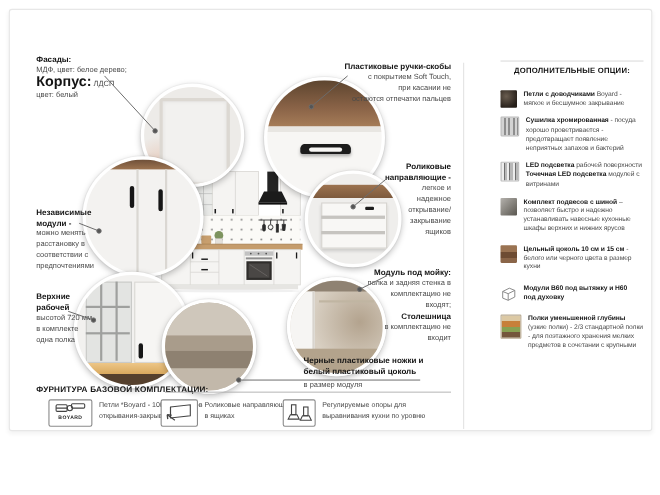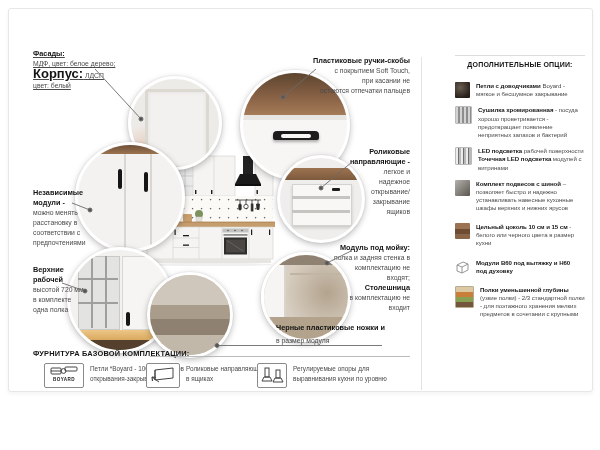--- a/index.html
+++ b/index.html
@@ -189,21 +189,21 @@
     <div class="abs" style="left:0;top:90px;width:100px;height:10px;background:#55402d;"></div>
   </div>
 
   <div class="circ" style="left:147px;top:272px;width:80px;height:80px;background:#c4bbae;">
     <div class="abs" style="left:0;top:0;width:80px;height:30px;background:#cfc7bb;"></div>
     <div class="abs" style="left:0;top:30px;width:80px;height:14px;background:#a99c8b;"></div>
     <div class="abs" style="left:0;top:44px;width:80px;height:16px;background:#8e8171;"></div>
     <div class="abs" style="left:0;top:60px;width:80px;height:20px;background:#c2b8aa;"></div>
   </div>
 
-  <div class="cb" style="left:33px;top:49px;text-decoration:underline;">
+  <div class="cb" style="left:33px;top:49px;">
     <div class="t">Фасады:</div>
     <div>МДФ, цвет: белое дерево;</div>
     <div><span class="t2">Корпус:</span> <span>ЛДСП</span></div>
     <div>цвет: белый</div>
   </div>
 
   <div class="cb r" style="right:190px;top:56px;">
     <div class="t">Пластиковые ручки-скобы</div>
     <div>с покрытием Soft Touch,</div>
     <div>при касании не</div>
@@ -242,20 +242,21 @@
     <div class="t">направляющие -</div>
     <div>легкое и</div>
     <div>надежное</div>
     <div>открывание/</div>
     <div>закрывание</div>
     <div>ящиков</div>
   </div>
 
   <div class="cb" style="left:252px;top:323px;margin-left:24px;">
     <div class="t">Черные пластиковые ножки и</div>
+    <div class="t">белый пластиковый цоколь</div>
     <div style="margin-top:3px;">в размер модуля</div>
   </div>
 
   <div class="hw-header">ФУРНИТУРА БАЗОВОЙ КОМПЛЕКТАЦИИ:</div>
 
   <div class="hwicon" style="left:44px;top:363px;width:38px;height:23px;">
     <svg viewBox="0 0 38 14" style="width:38px;height:14px;display:block;">
       <g stroke="#444" stroke-width="1" fill="none">
         <rect x="6" y="4" width="10" height="6" rx="1"></rect>
         <rect x="20" y="3" width="12" height="4" rx="1"></rect>

